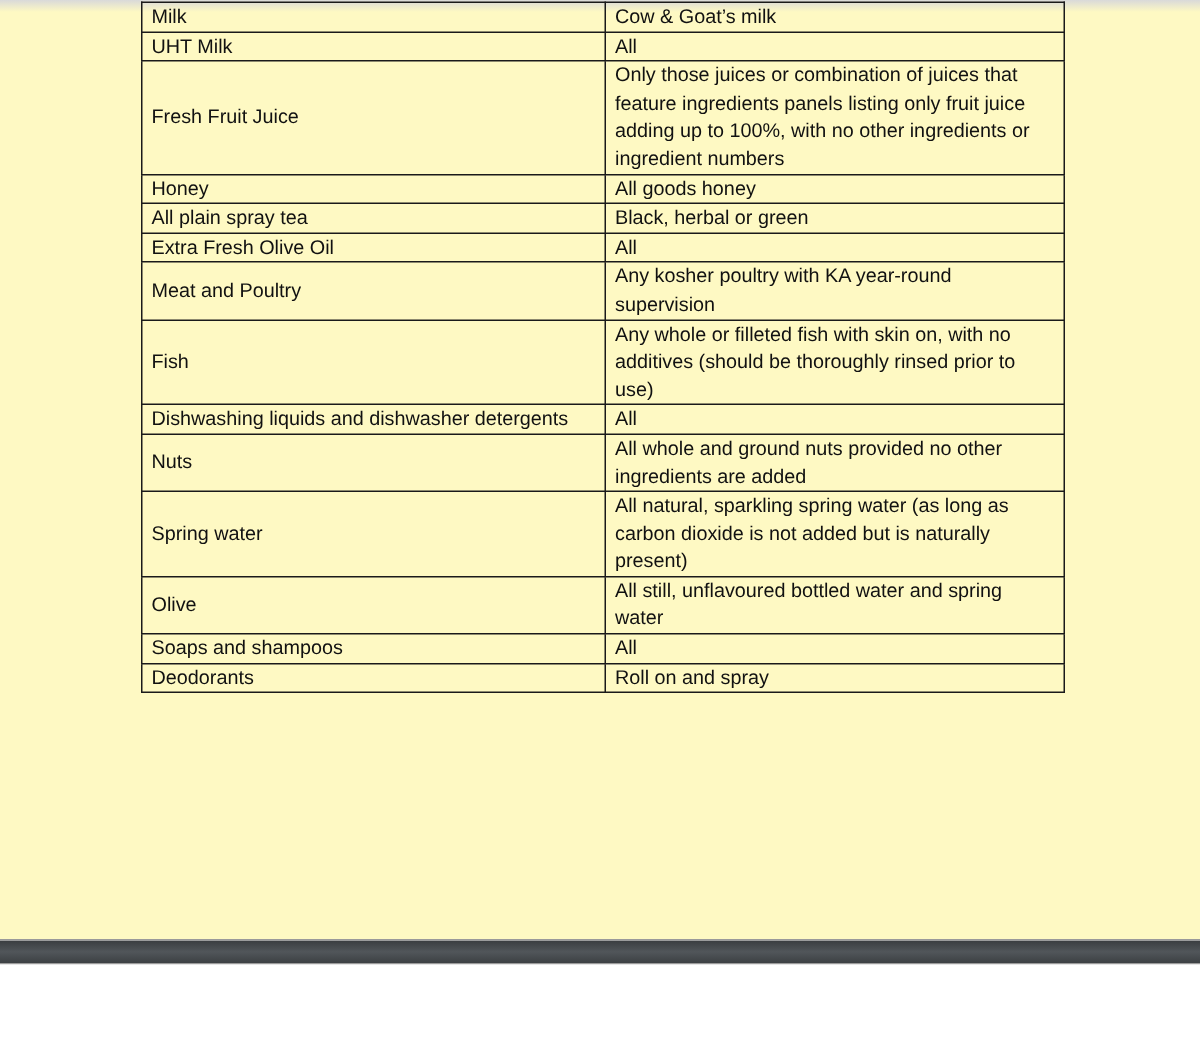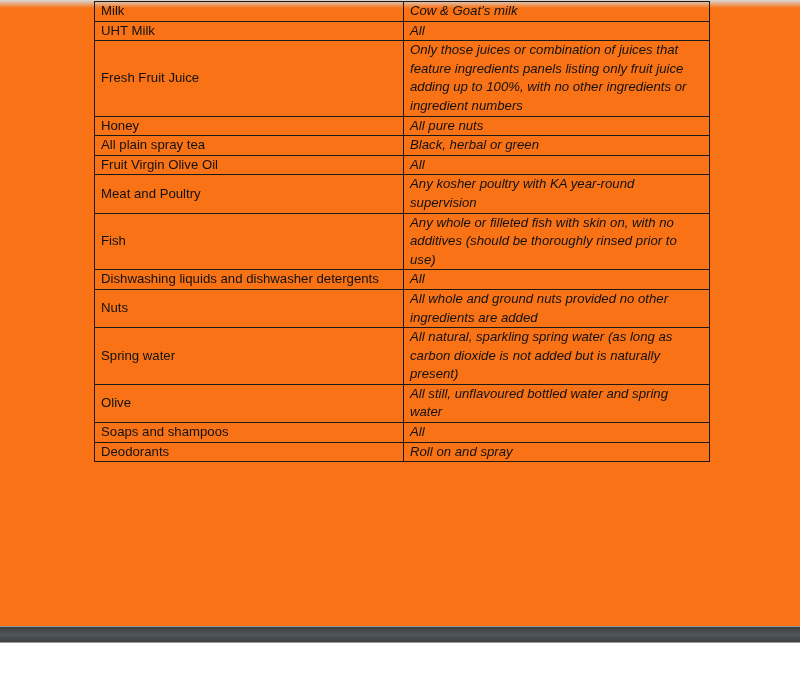--- a/index.html
+++ b/index.html
@@ -17,21 +17,21 @@
     .top-shadow {
       position: absolute;
       left: 0; top: 0;
       width: 800px; height: 8px;
       background: linear-gradient(#d9d9d9, rgba(255,255,255,0));
     }
     .page-top {
       position: absolute;
       left: 0; top: 0;
       width: 800px; height: 626px;
-      background: #f97316;
+      background: #fef9c3;
     }
     table.doc-table {
       position: absolute;
       left: 94px;
       top: 1px;
       width: 615px;
       border-collapse: collapse;
       font-size: 13.2px;
       color: #111111;
       table-layout: fixed;
@@ -44,21 +44,20 @@
       word-wrap: break-word;
     }
     table.doc-table td.col-item {
       width: 296px;
       vertical-align: middle;
     }
     table.doc-table td.col-value {
       width: 293px;
       vertical-align: top;
       padding-left: 6px;
-      font-style: italic;
     }
     .page-separator {
       position: absolute;
       left: 0;
       top: 626px;
       width: 800px;
       height: 15px;
       background: linear-gradient(#3a3d40, #51565a 50%, #3c4043);
       border-top: 1px solid #9a9a9a;
       border-bottom: 1px solid #9a9a9a;
@@ -84,28 +83,28 @@
       <tr>
         <td class="col-item">UHT Milk</td>
         <td class="col-value">All</td>
       </tr>
       <tr>
         <td class="col-item">Fresh Fruit Juice</td>
         <td class="col-value">Only those juices or combination of juices that feature ingredients panels listing only fruit juice adding up to 100%, with no other ingredients or ingredient numbers</td>
       </tr>
       <tr>
         <td class="col-item">Honey</td>
-        <td class="col-value">All pure nuts</td>
+        <td class="col-value">All goods honey</td>
       </tr>
       <tr>
         <td class="col-item">All plain spray tea</td>
         <td class="col-value">Black, herbal or green</td>
       </tr>
       <tr>
-        <td class="col-item">Fruit Virgin Olive Oil</td>
+        <td class="col-item">Extra Fresh Olive Oil</td>
         <td class="col-value">All</td>
       </tr>
       <tr>
         <td class="col-item">Meat and Poultry</td>
         <td class="col-value">Any kosher poultry with KA year-round supervision</td>
       </tr>
       <tr>
         <td class="col-item">Fish</td>
         <td class="col-value">Any whole or filleted fish with skin on, with no additives (should be thoroughly rinsed prior to use)</td>
       </tr>

